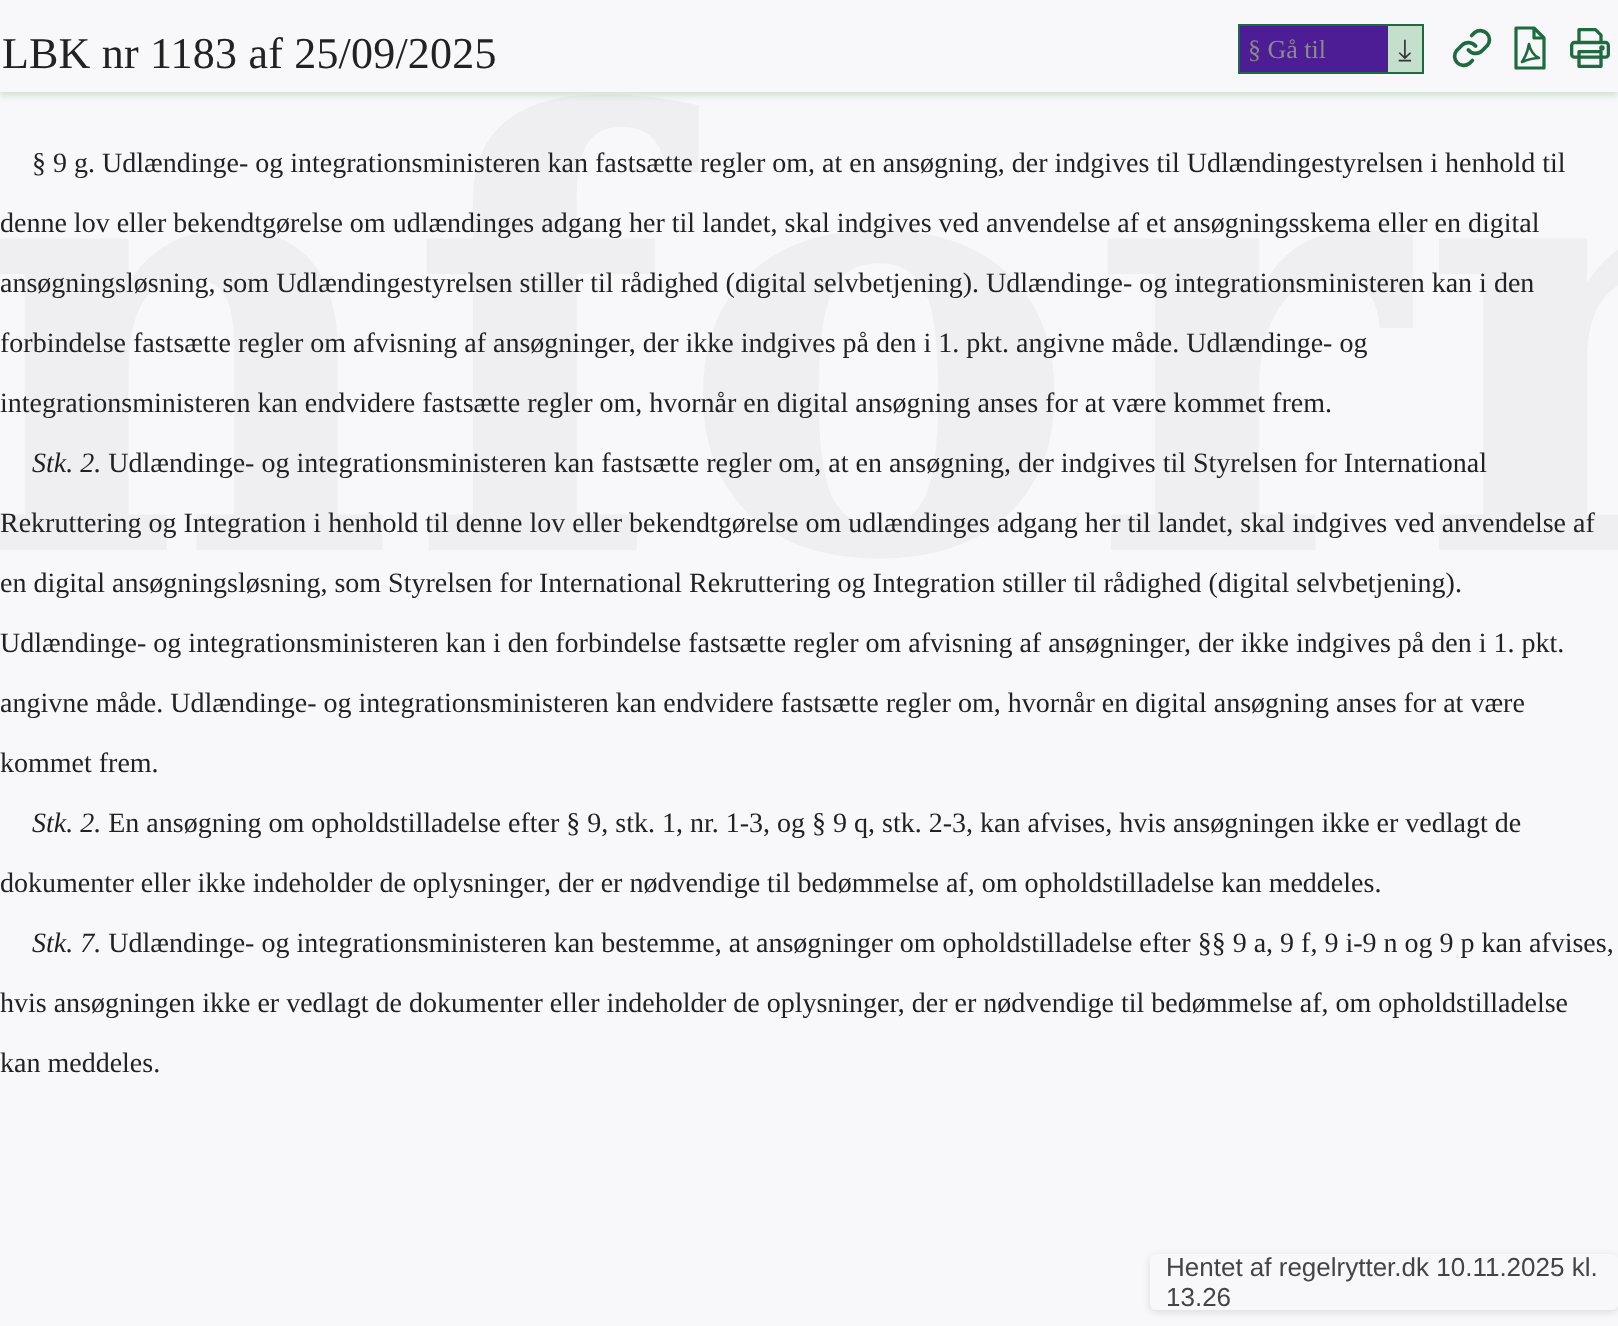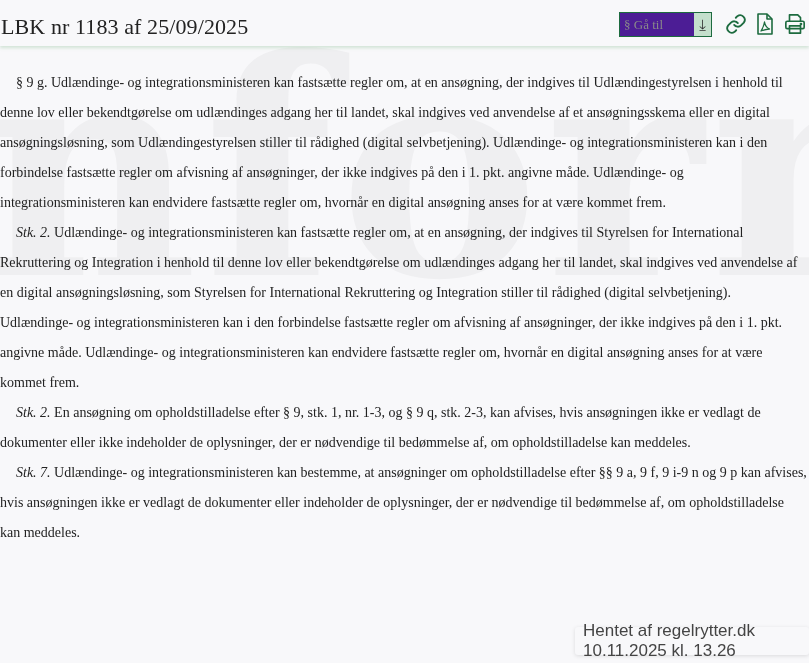--- a/index.html
+++ b/index.html
@@ -112,21 +112,21 @@
     .footer-badge {
       position: absolute;
       left: 575px;
       top: 627px;
       height: 28px;
       padding: 0 10px 0 8px;
       background: #f8f8fa;
       border-radius: 3px;
       box-shadow: 0 1px 4px rgba(0,0,0,0.12);
       font-family: "Liberation Sans", sans-serif;
-      font-size: 17px;
+      font-size: 13px;
       color: #444;
       display: flex;
       align-items: center;
       z-index: 2;
     }
   </style>
 </head>
 <body>
 
 <div class="watermark">nforma</div>

